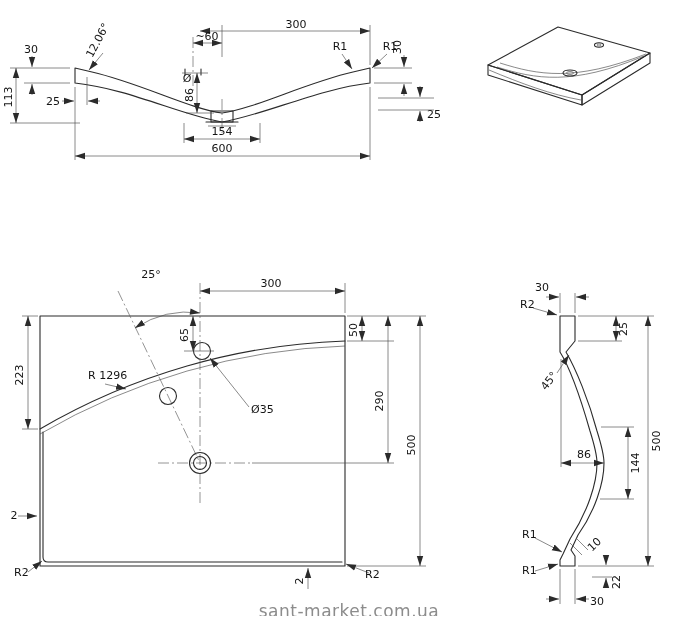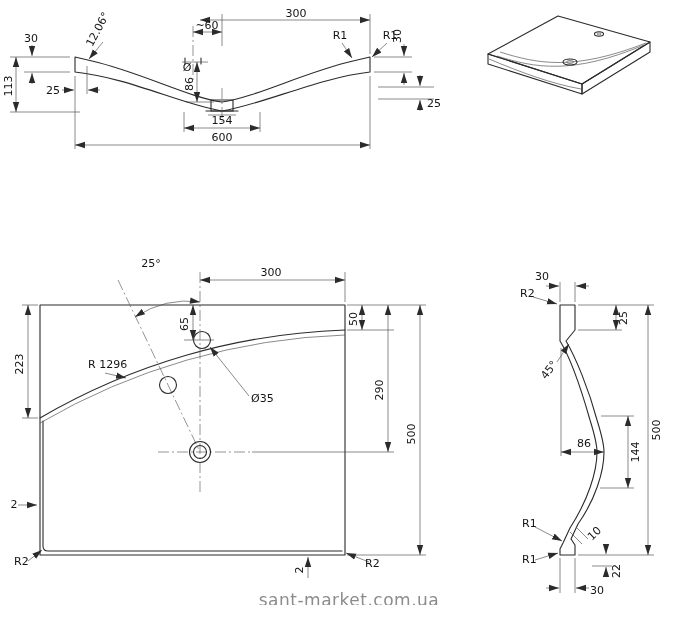--- a/index.html
+++ b/index.html
@@ -1,17 +1,17 @@
 <!DOCTYPE html>
 <html><head>
 <meta charset="utf-8">
 <style>
   html,body{margin:0;padding:0;background:#ffffff;}
   .canvas{position:relative;width:700px;height:605px;background:#fff;overflow:hidden;
-          font-family:"DejaVu Sans",sans-serif;}
+          font-family:"DejaVu Sans",sans-serif;margin-top:11px;}
   svg{display:block;}
   .obj{stroke:#2b2b2b;stroke-width:1.1;fill:none;stroke-linejoin:round;stroke-linecap:round;}
   .thin{stroke:#4a4a4a;stroke-width:0.65;fill:none;}
   .cl{stroke:#5a5a5a;stroke-width:0.65;fill:none;stroke-dasharray:11 3 2 3;}
   text.dim{font-size:11px;fill:#141414;}
   .tc{text-anchor:middle;}
   .wm{font-size:17px;fill:#8c8c8c;letter-spacing:0.5px;}
 </style>
 </head>
 <body>

